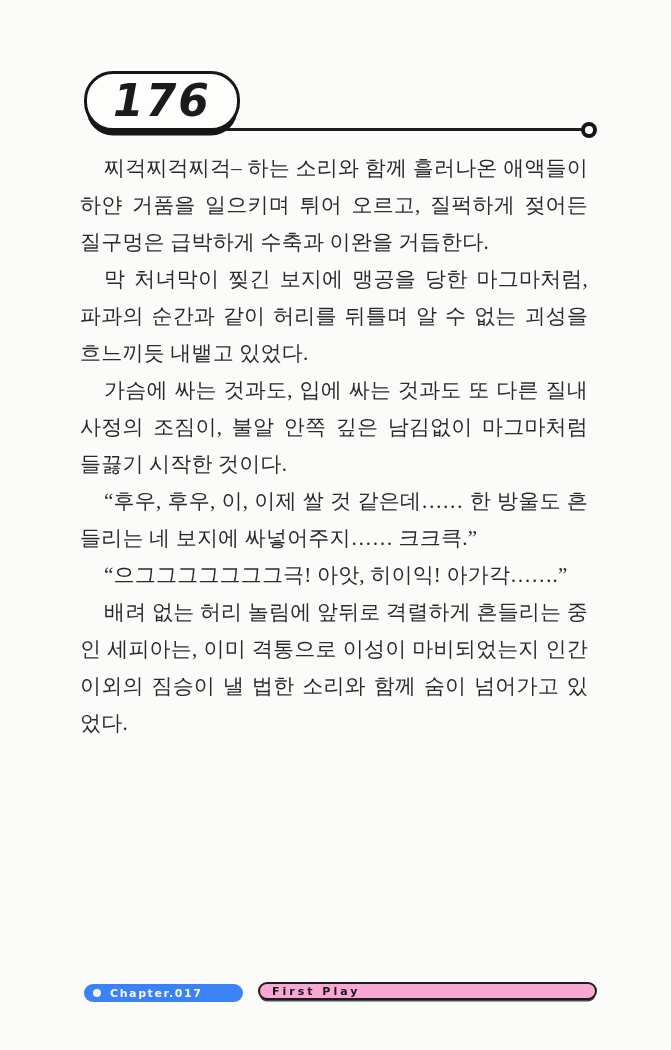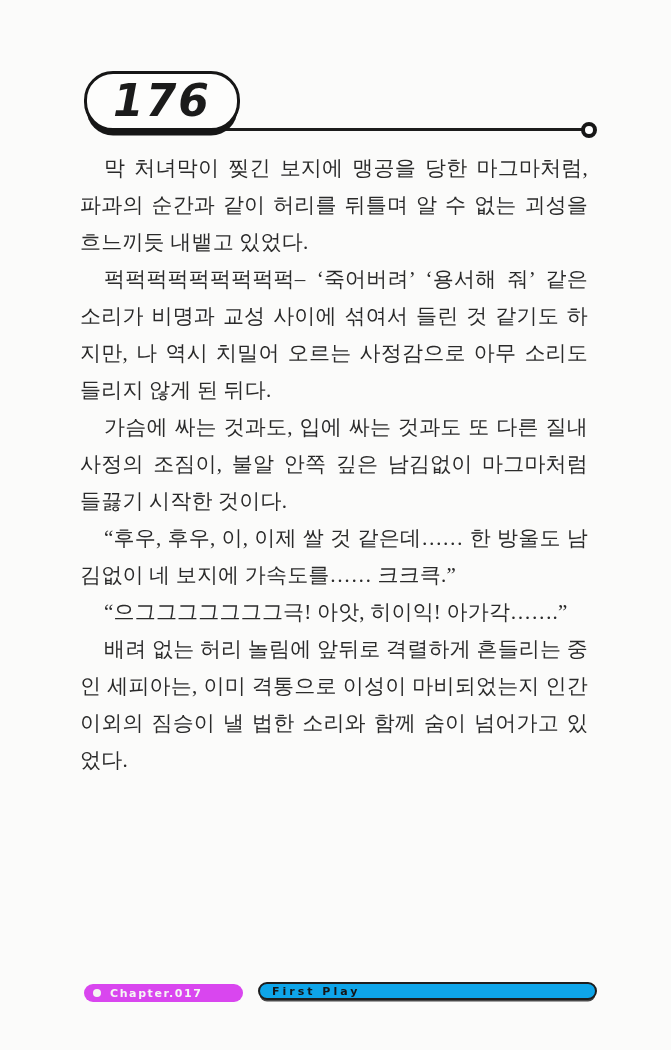--- a/index.html
+++ b/index.html
@@ -53,21 +53,21 @@
     color: #2a2a2a;
     letter-spacing: 0.2px;
   }
   .body-text p { margin: 0; text-indent: 24px; }
 
   
   .chapter-badge {
     position: absolute; left: 84px; top: 984px;
     width: 159px; height: 18px;
     box-sizing: border-box;
-    background: #d946ef;
+    background: #3b82f6;
     border-radius: 9px;
     display: flex; align-items: center;
     padding-left: 9px;
   }
   .chapter-bullet {
     width: 8px; height: 8px; border-radius: 50%;
     background: #f4f4f2; margin-right: 9px;
     flex: 0 0 auto;
   }
   .chapter-label {
@@ -75,21 +75,21 @@
     font-weight: bold; font-size: 11px;
     letter-spacing: 1.6px;
     color: #f6f6f4;
     transform: translateY(-0.5px);
     white-space: nowrap;
   }
   .section-badge {
     position: absolute; left: 258px; top: 982px;
     width: 339px; height: 18px;
     box-sizing: border-box;
-    background: #0ea5e9;
+    background: #f9a8d4;
     border: 2px solid #1d1d1d;
     border-radius: 9px;
     box-shadow: 0 3px 0 -1.5px #4a4a4a;
     display: flex; align-items: center;
     padding-left: 12px;
   }
   .section-label {
     font-family: "DejaVu Sans", sans-serif;
     font-weight: bold; font-size: 11px;
     letter-spacing: 3px;
@@ -102,24 +102,24 @@
 
 <div class="page">
 
   <div class="page-number-badge">
     <span class="page-number">176</span>
   </div>
   <div class="header-rule"></div>
   <div class="header-rule-end-dot"></div>
 
   <main class="body-text">
+    <p>찌걱찌걱찌걱– 하는 소리와 함께 흘러나온 애액들이 하얀 거품을 일으키며 튀어 오르고, 질퍽하게 젖어든 질구멍은 급박하게 수축과 이완을 거듭한다.</p>
     <p>막 처녀막이 찢긴 보지에 맹공을 당한 마그마처럼, 파과의 순간과 같이 허리를 뒤틀며 알 수 없는 괴성을 흐느끼듯 내뱉고 있었다.</p>
-    <p>퍽퍽퍽퍽퍽퍽퍽퍽퍽– ‘죽어버려’ ‘용서해 줘’ 같은 소리가 비명과 교성 사이에 섞여서 들린 것 같기도 하지만, 나 역시 치밀어 오르는 사정감으로 아무 소리도 들리지 않게 된 뒤다.</p>
     <p>가슴에 싸는 것과도, 입에 싸는 것과도 또 다른 질내사정의 조짐이, 불알 안쪽 깊은 남김없이 마그마처럼 들끓기 시작한 것이다.</p>
-    <p>“후우, 후우, 이, 이제 쌀 것 같은데…… 한 방울도 남김없이 네 보지에 가속도를…… 크크큭.”</p>
+    <p>“후우, 후우, 이, 이제 쌀 것 같은데…… 한 방울도 흔들리는 네 보지에 싸넣어주지…… 크크큭.”</p>
     <p>“으그그그그그그그극! 아앗, 히이익! 아가각…….”</p>
     <p>배려 없는 허리 놀림에 앞뒤로 격렬하게 흔들리는 중인 세피아는, 이미 격통으로 이성이 마비되었는지 인간 이외의 짐승이 낼 법한 소리와 함께 숨이 넘어가고 있었다.</p>
   </main>
 
   <div class="chapter-badge">
     <span class="chapter-bullet"></span>
     <span class="chapter-label">Chapter.017</span>
   </div>
   <div class="section-badge">
     <span class="section-label">First Play</span>

